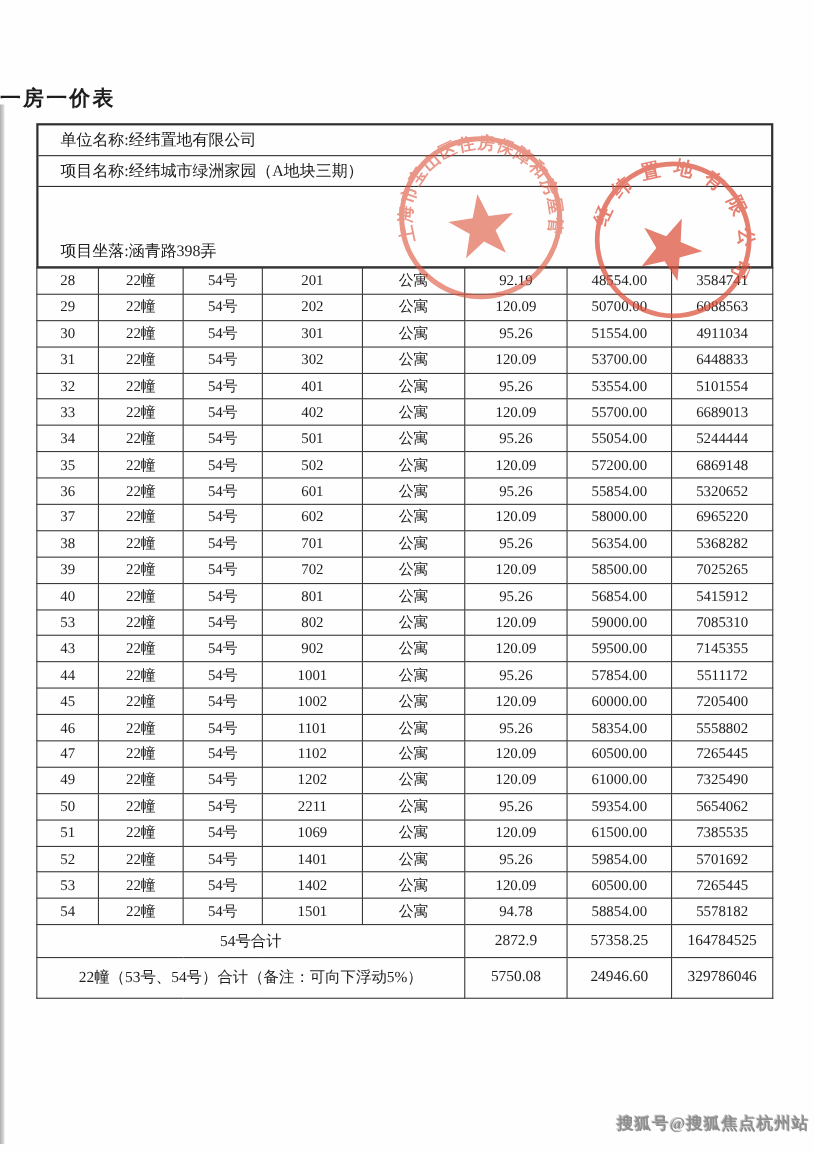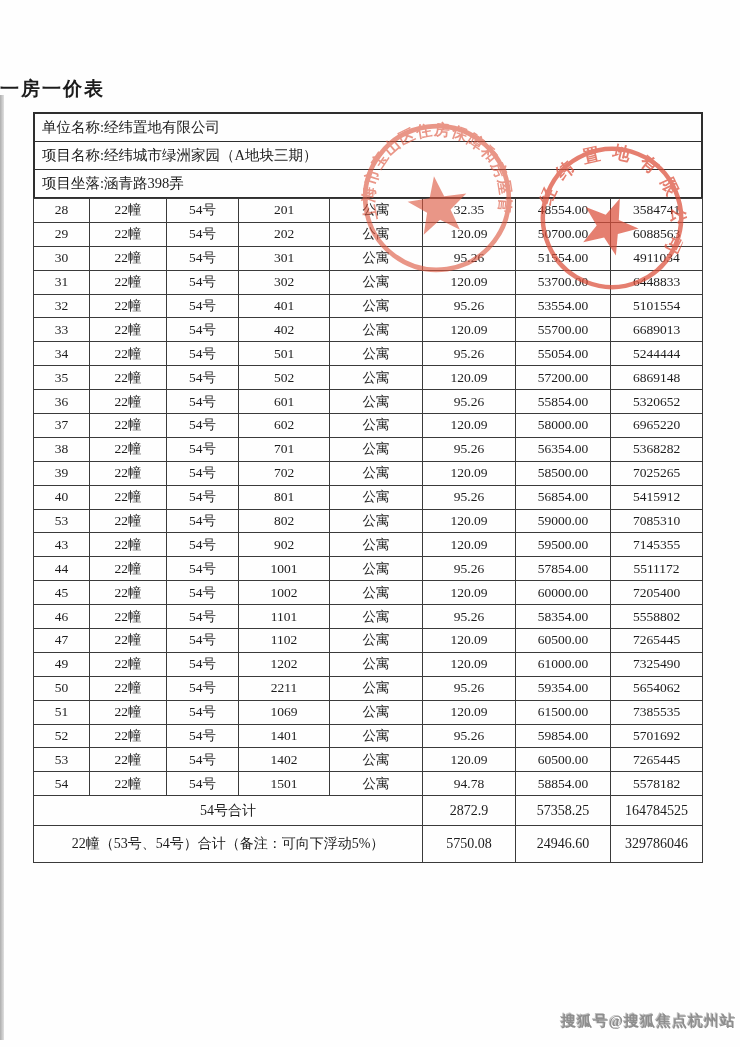--- a/index.html
+++ b/index.html
@@ -21,24 +21,24 @@
     letter-spacing:2px;margin:0;
   }
   .sheet{
     position:absolute;left:33px;top:112px;width:670px;
   }
   .info-box{
     border:2px solid #2e2e2e;
   }
   .info-row{
     height:27px;display:flex;align-items:center;
-    padding-left:7px;font-size:14.5px;
+    padding-left:20px;font-size:14.5px;
     border-bottom:1.5px solid #2e2e2e;
   }
-  .info-row:last-child{border-bottom:none;}
+  .info-row:last-child{border-bottom:none;margin-top:45px;}
   table.price-table{
     border-collapse:collapse;table-layout:fixed;
     width:670px;margin-top:-1px;
   }
   table.price-table td{
     border:1.5px solid #3a3a3a;
     text-align:center;vertical-align:middle;
     font-size:13.5px;
     height:22.9px;
     padding:0;
@@ -82,21 +82,21 @@
         <col style="width:95px">
         <col style="width:92px">
     </colgroup>
     <tbody>
         <tr>
           <td>28</td>
           <td>22幢</td>
           <td>54号</td>
           <td>201</td>
           <td>公寓</td>
-          <td>32.35</td>
+          <td>92.19</td>
           <td>48554.00</td>
           <td>3584741</td>
         </tr>
         <tr>
           <td>29</td>
           <td>22幢</td>
           <td>54号</td>
           <td>202</td>
           <td>公寓</td>
           <td>120.09</td>

